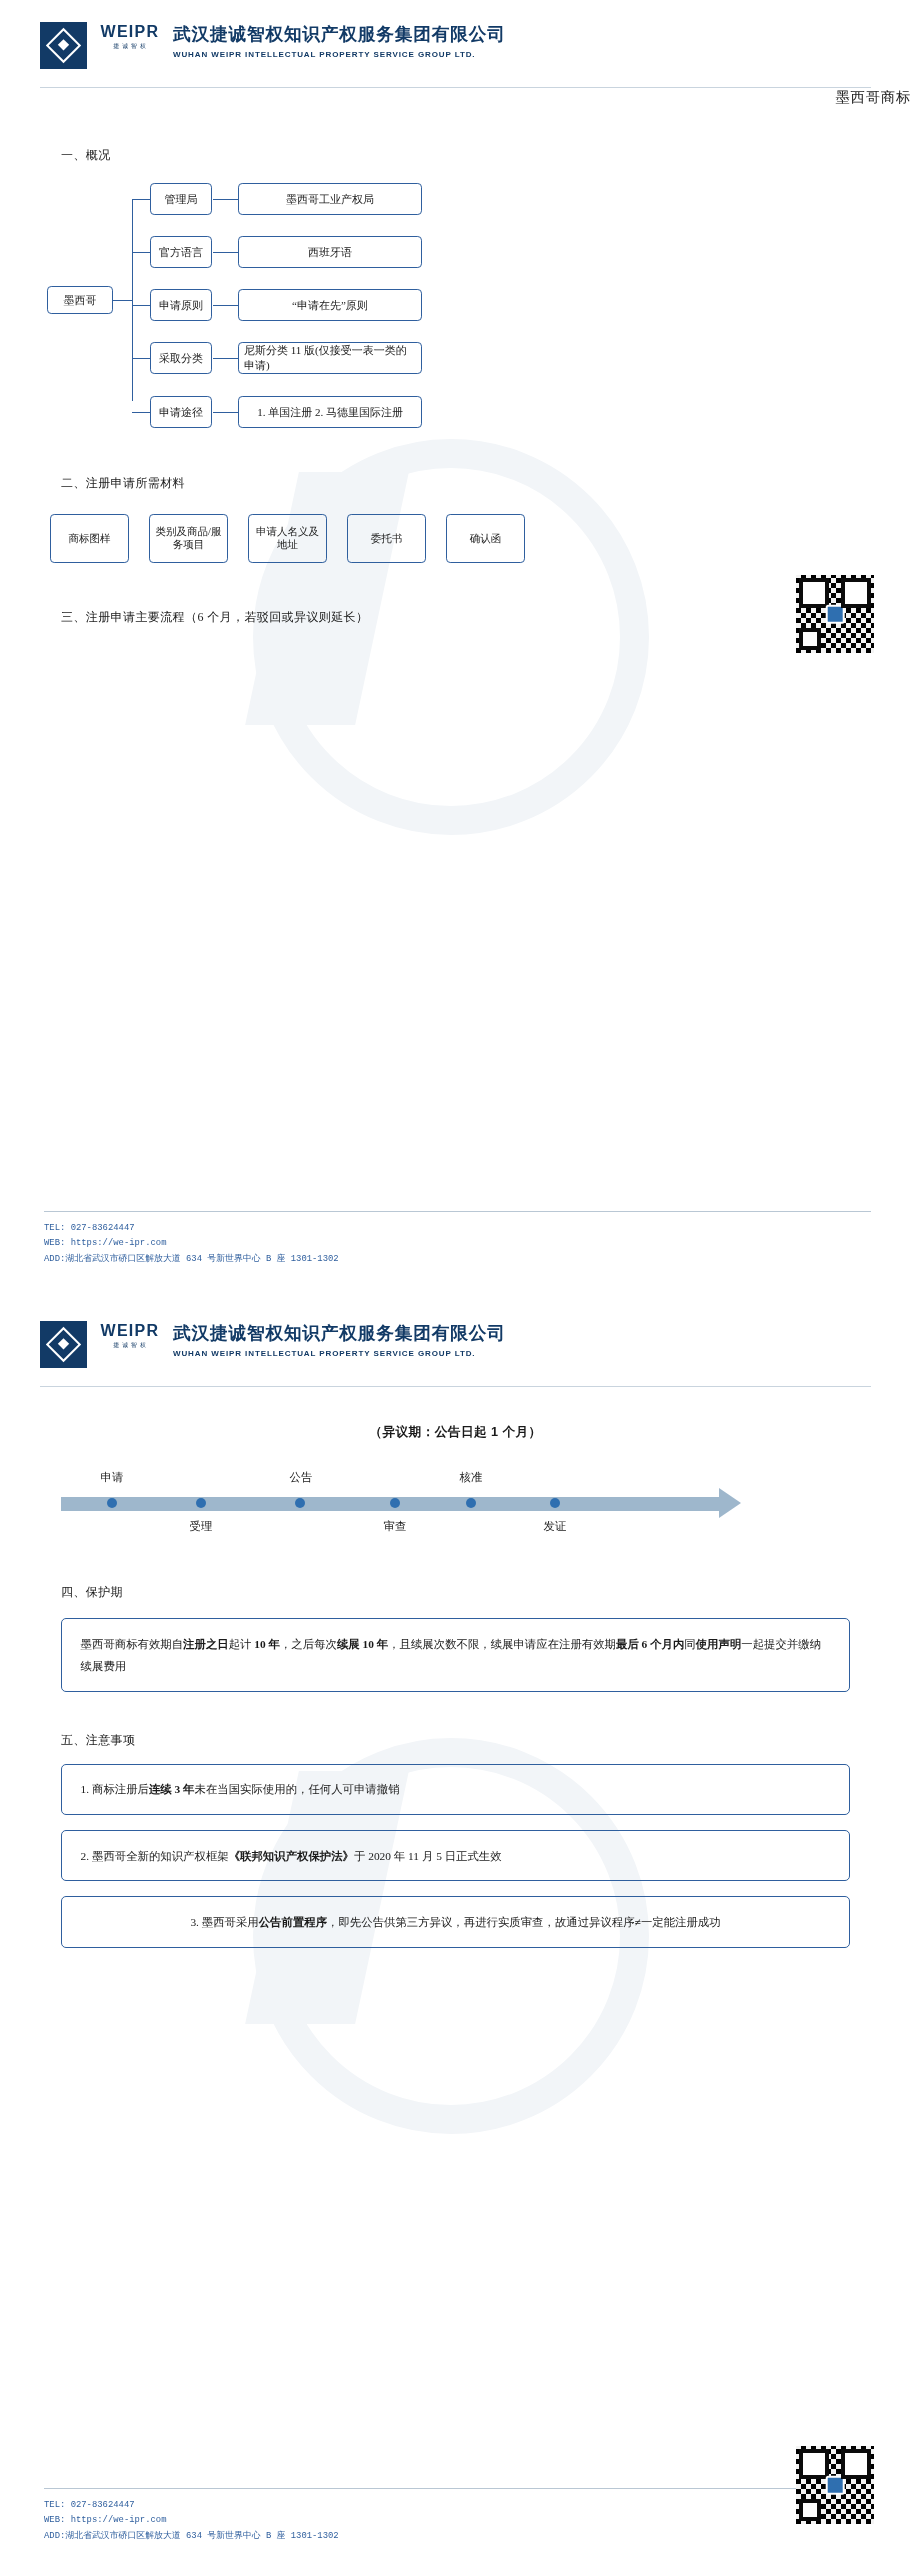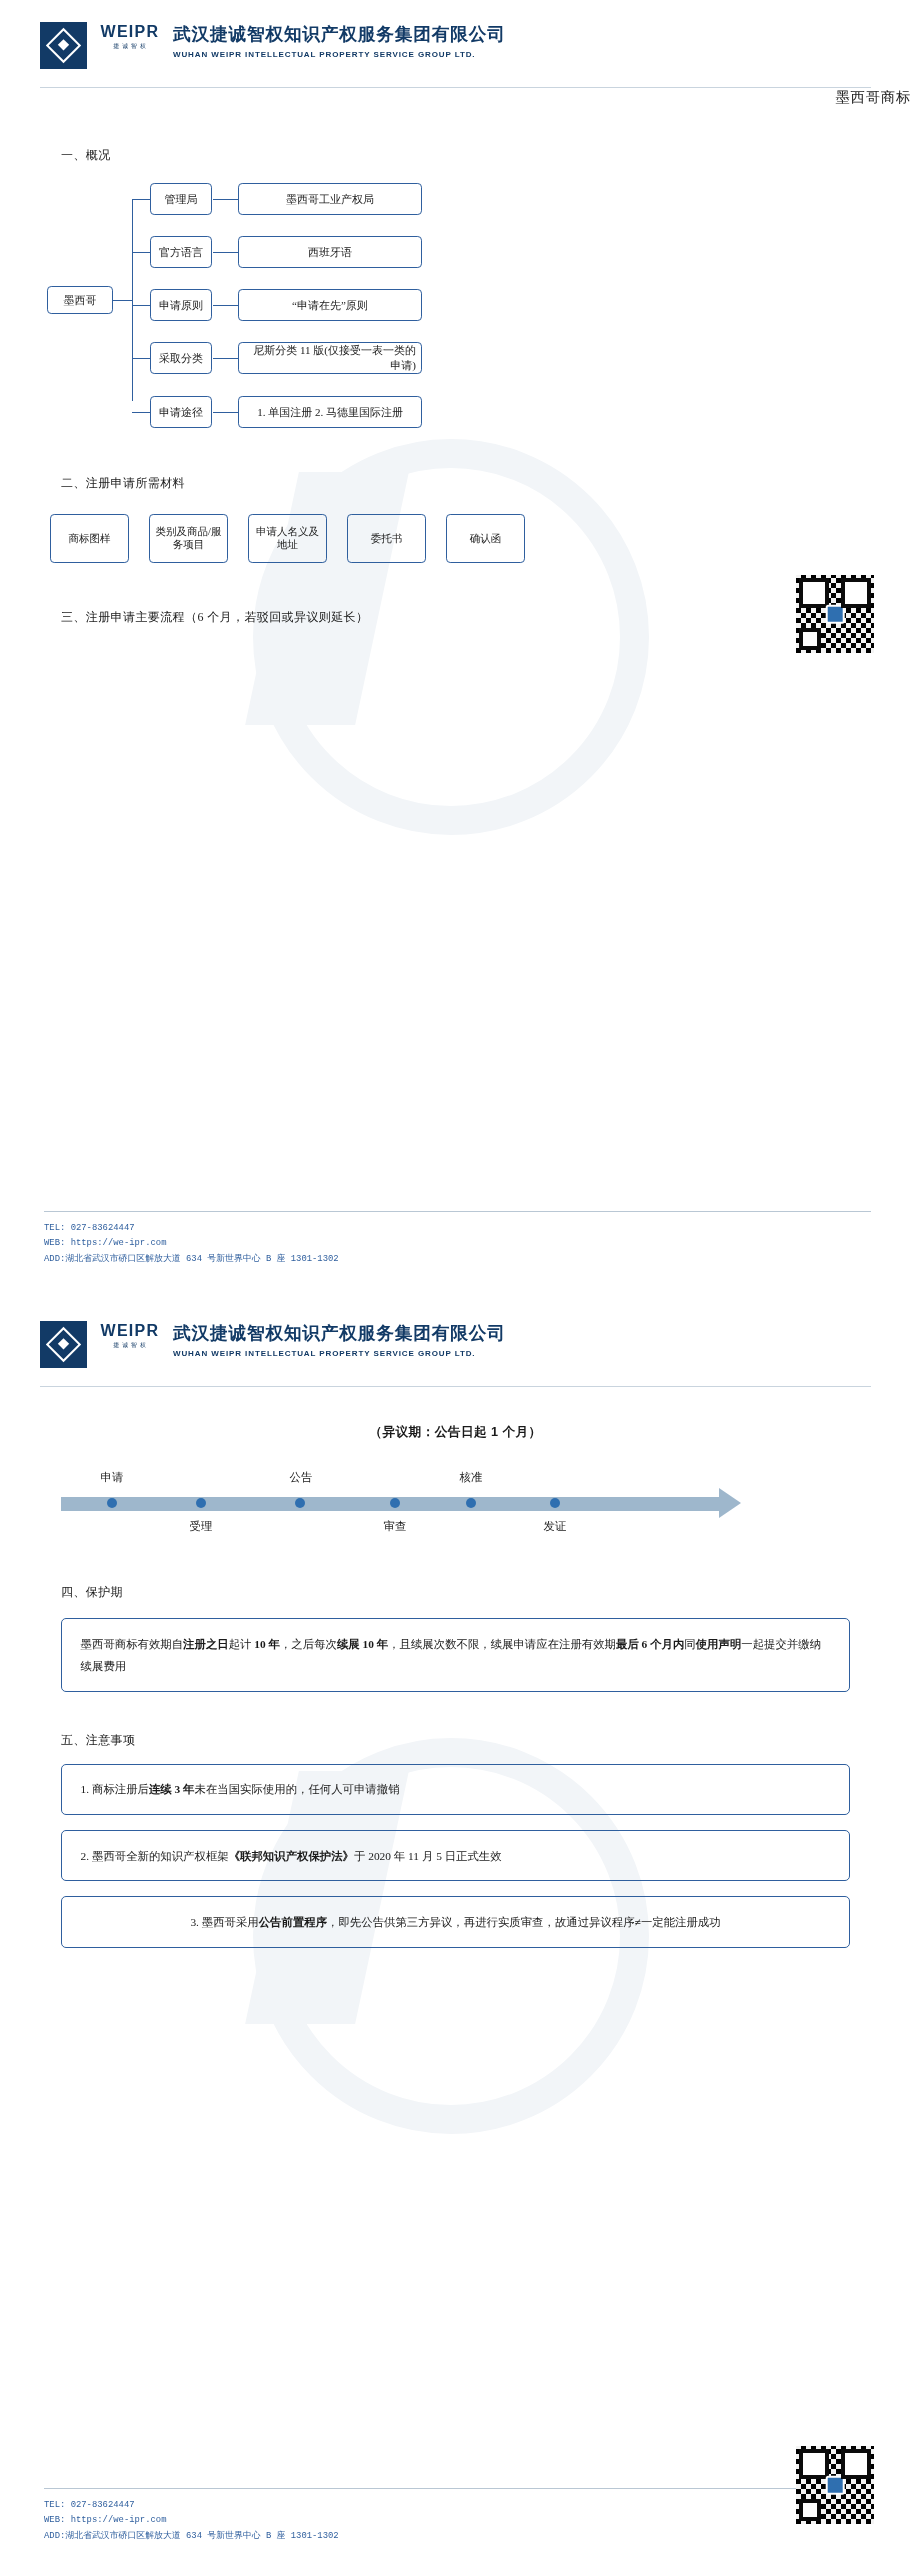--- a/index.html
+++ b/index.html
@@ -125,21 +125,21 @@
     height: 245px;
   }
   .node {
     position: absolute;
     border: 0.8px solid #2f5f9e;
     border-radius: 4.2px;
     background: #ffffff;
     display: flex;
     align-items: center;
     justify-content: center;
-    text-align: right;
+    text-align: left;
     font-size: 11px;
     line-height: 1.35;
     padding: 13px 5px;
   }
   .root { left: 47px; top: 103px; width: 66px; height: 20px; }
   .mid  { left: 150px; width: 62px; height: 32px; }
   .leaf { left: 238px; width: 184px; height: 32px; }
   .r0 { top: 0px; }   .r1 { top: 53px; } .r2 { top: 106px; }
   .r3 { top: 159px; } .r4 { top: 213px; }
 

